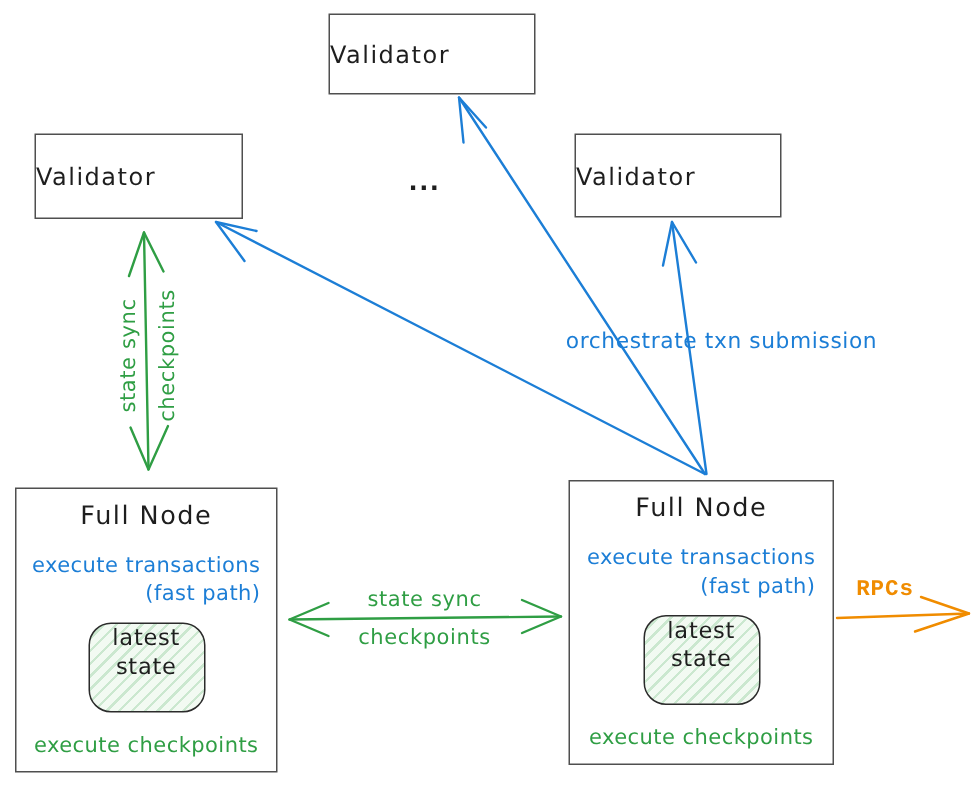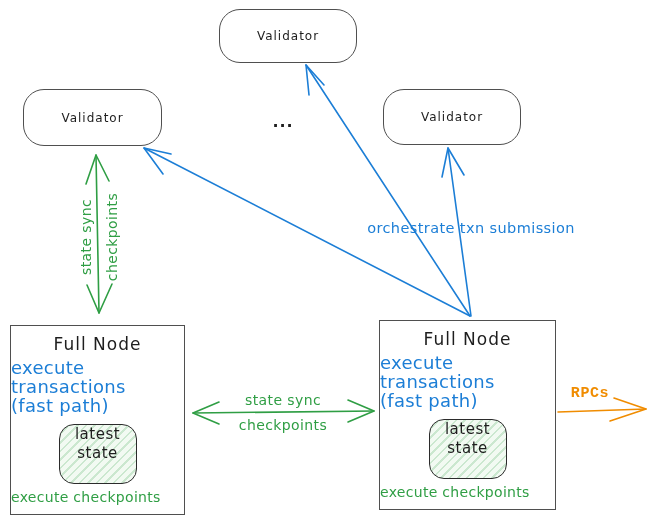--- a/index.html
+++ b/index.html
@@ -12,30 +12,30 @@
   *{box-sizing:border-box;margin:0;padding:0;}
   html,body{background:#ffffff;}
   body{font-family:"DejaVu Sans","Liberation Sans",sans-serif;color:var(--ink);}
   .canvas{position:relative;width:651px;height:526px;background:#ffffff;overflow:hidden;}
   .arrows{position:absolute;inset:0;width:651px;height:526px;}
   .arrows line, .arrows polyline, .arrows path{fill:none;stroke-width:1.6;stroke-linecap:round;stroke-linejoin:round;}
   .stroke-blue{stroke:var(--blue);}
   .stroke-green{stroke:var(--green);}
   .stroke-orange{stroke:var(--orange);}
   .box{position:absolute;border:1.6px solid var(--box-border);background:#ffffff;}
-  .validator{display:flex;align-items:center;justify-content:center;font-size:12px;letter-spacing:1px;color:var(--ink);border-radius:21px;}
+  .validator{display:flex;align-items:center;justify-content:flex-start;font-size:16px;letter-spacing:1px;color:var(--ink);}
   .fullnode{display:flex;flex-direction:column;align-items:center;padding-top:7px;}
   .fn-title{font-size:17px;letter-spacing:1px;line-height:22px;color:var(--ink);}
-  .fn-exec{font-size:18px;line-height:19px;color:var(--blue);text-align:left;margin-top:3px;letter-spacing:0.3px;}
+  .fn-exec{font-size:14px;line-height:19px;color:var(--blue);text-align:right;margin-top:13px;letter-spacing:0.3px;}
   .state-box{width:78px;height:60px;margin-top:9px;border:1.6px solid #2b2b2b;border-radius:15px;
     background-color:#f2faf2;
     background-image:repeating-linear-gradient(135deg, rgba(47,158,68,0.20) 0px, rgba(47,158,68,0.20) 1.6px, transparent 1.6px, transparent 6px);
     display:flex;flex-direction:column;align-items:center;}
   .state-line{font-size:15px;line-height:19px;color:var(--ink);letter-spacing:0.5px;}
-  .fn-footer{position:absolute;bottom:9px;left:0;width:100%;text-align:left;font-size:14px;color:var(--green);letter-spacing:0.3px;}
+  .fn-footer{position:absolute;bottom:9px;left:0;width:100%;text-align:center;font-size:14px;color:var(--green);letter-spacing:0.3px;}
   .lbl{position:absolute;white-space:nowrap;transform:translate(-50%,-50%);}
   .lbl-green{color:var(--green);font-size:14px;letter-spacing:0.4px;}
   .lbl-blue{color:var(--blue);font-size:14.5px;letter-spacing:0.4px;}
   .lbl-orange{color:var(--orange);font-size:15px;font-weight:600;letter-spacing:0.6px;}
   .lbl-ink{color:var(--ink);font-size:16px;font-weight:700;letter-spacing:1px;}
   .v-rotated{transform:translate(-50%,-50%) rotate(-90deg);text-align:center;line-height:26px;}
 </style>
 </head>
 <body>
 
@@ -113,17 +113,17 @@
   </div>
 
   <div class="lbl lbl-green v-rotated" style="left:99px;top:237px;">
     <div>state sync</div>
     <div>checkpoints</div>
   </div>
 
   <div class="lbl lbl-green" style="left:283px;top:400px;">state sync</div>
   <div class="lbl lbl-green" style="left:283px;top:425px;">checkpoints</div>
 
-  <div class="lbl lbl-blue" style="left:471px;top:228px;">orchestrate txn submission</div>
+  <div class="lbl lbl-blue" style="left:481px;top:228px;">orchestrate txn submission</div>
 
   <div class="lbl lbl-orange" style="left:590px;top:393px;font-family:Liberation Mono, monospace;">RPCs</div>
 
 </div>
 
 </body></html>

